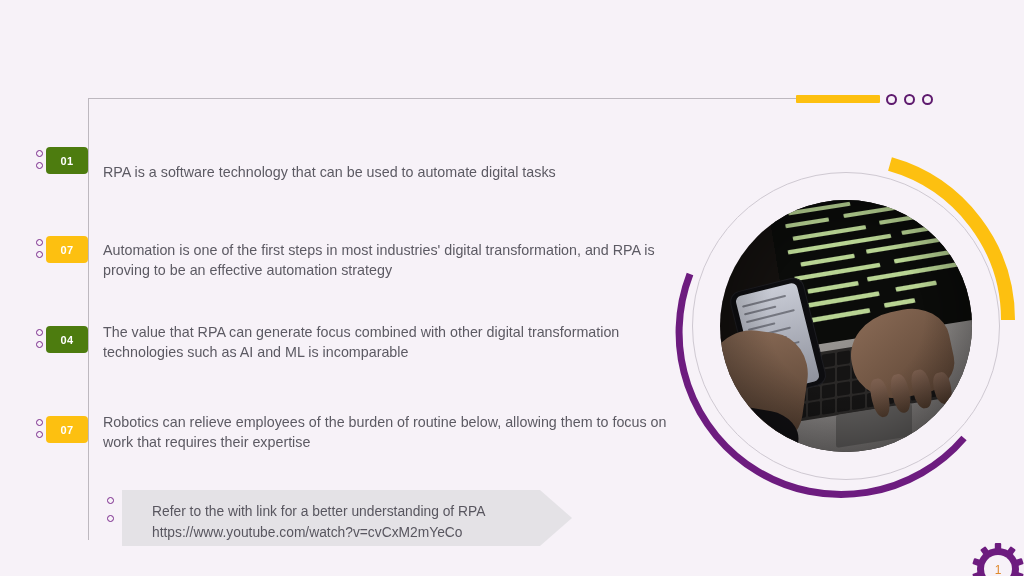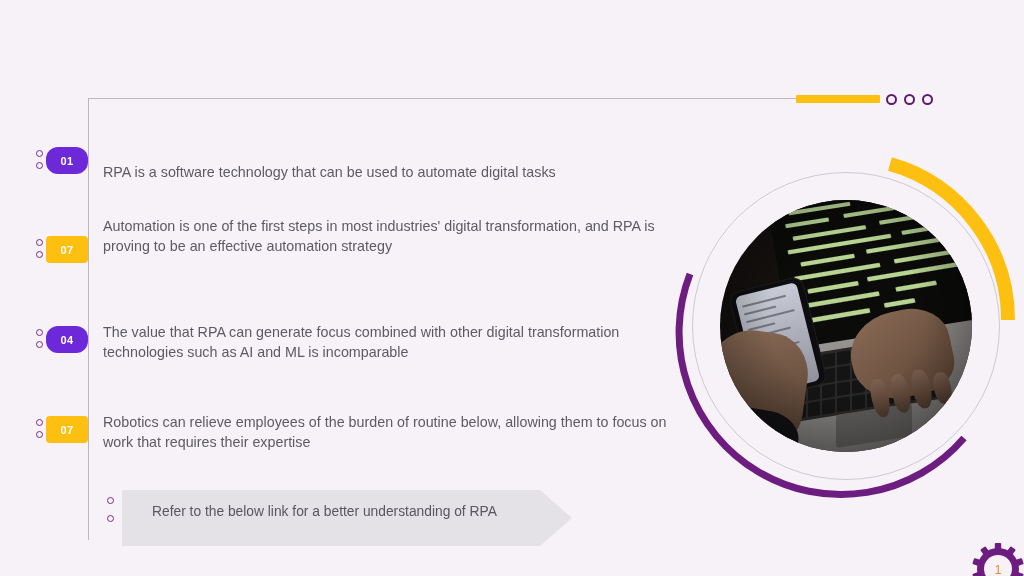--- a/index.html
+++ b/index.html
@@ -48,21 +48,21 @@
   .minidot {
     width:7px; height:7px; border-radius:50%;
     border:1.5px solid #7a2a8c; background:transparent;
   }
   .badge {
     position:absolute; left:46px; width:42px; height:27px;
     border-radius:4px; color:#ffffff; font-size:11px; font-weight:700;
     display:flex; align-items:center; justify-content:center;
     letter-spacing:0.5px;
   }
-  .badge.purple { background:#6d28d9;border-radius:12px; }
+  .badge.purple { background:#4d7c0f; }
   .badge.yellow { background:#fdc010; }
   .itext {
     position:absolute; left:103px; width:585px;
     font-size:14.3px; line-height:20px; color:#5c5a63;
   }
 
   
   #callout-marks {
     position:absolute; left:104px; top:497px; width:12px;
     display:flex; flex-direction:column; gap:11px; align-items:center;
@@ -182,21 +182,21 @@
     <div class="badge purple" style="top:147px">01</div>
     <div class="itext" style="top:162px">RPA is a software technology that can be used to automate digital tasks</div>
   </div>
 
   <div class="item">
     <div class="marks" style="top:239px">
       <span class="minidot"></span>
       <span class="minidot"></span>
     </div>
     <div class="badge yellow" style="top:236px">07</div>
-    <div class="itext" style="top:216px">Automation is one of the first steps in most industries' digital transformation, and RPA is proving to be an effective automation strategy</div>
+    <div class="itext" style="top:240px">Automation is one of the first steps in most industries' digital transformation, and RPA is proving to be an effective automation strategy</div>
   </div>
 
   <div class="item">
     <div class="marks" style="top:329px">
       <span class="minidot"></span>
       <span class="minidot"></span>
     </div>
     <div class="badge purple" style="top:326px">04</div>
     <div class="itext" style="top:322px">The value that RPA can generate focus combined with other digital transformation technologies such as AI and ML is incomparable</div>
   </div>
@@ -209,21 +209,22 @@
     <div class="badge yellow" style="top:416px">07</div>
     <div class="itext" style="top:412px">Robotics can relieve employees of the burden of routine below, allowing them to focus on work that requires their expertise</div>
   </div>
 
   <div id="callout-marks">
     <span class="minidot"></span>
     <span class="minidot"></span>
   </div>
   <div id="callout"></div>
   <div id="callout-text">
-    <div>Refer to the below link for a better understanding of RPA</div>
+    <div>Refer to the with link for a better understanding of RPA</div>
+    <div>https://www.youtube.com/watch?v=cvCxM2mYeCo</div>
   </div>
 
   <div id="circle-wrap">
     <div id="thin-ring"></div>
 
     <svg id="arc-svg" width="348" height="348">
       <path d="M 218 12 A 162 162 0 0 1 336 168" stroke="#fdc010" stroke-width="14" fill="none" stroke-linecap="butt"></path>
       <path d="M 18 122 A 162 162 0 0 0 292 286" stroke="#6d1c7f" stroke-width="7" fill="none" stroke-linecap="butt"></path>
     </svg>
 

